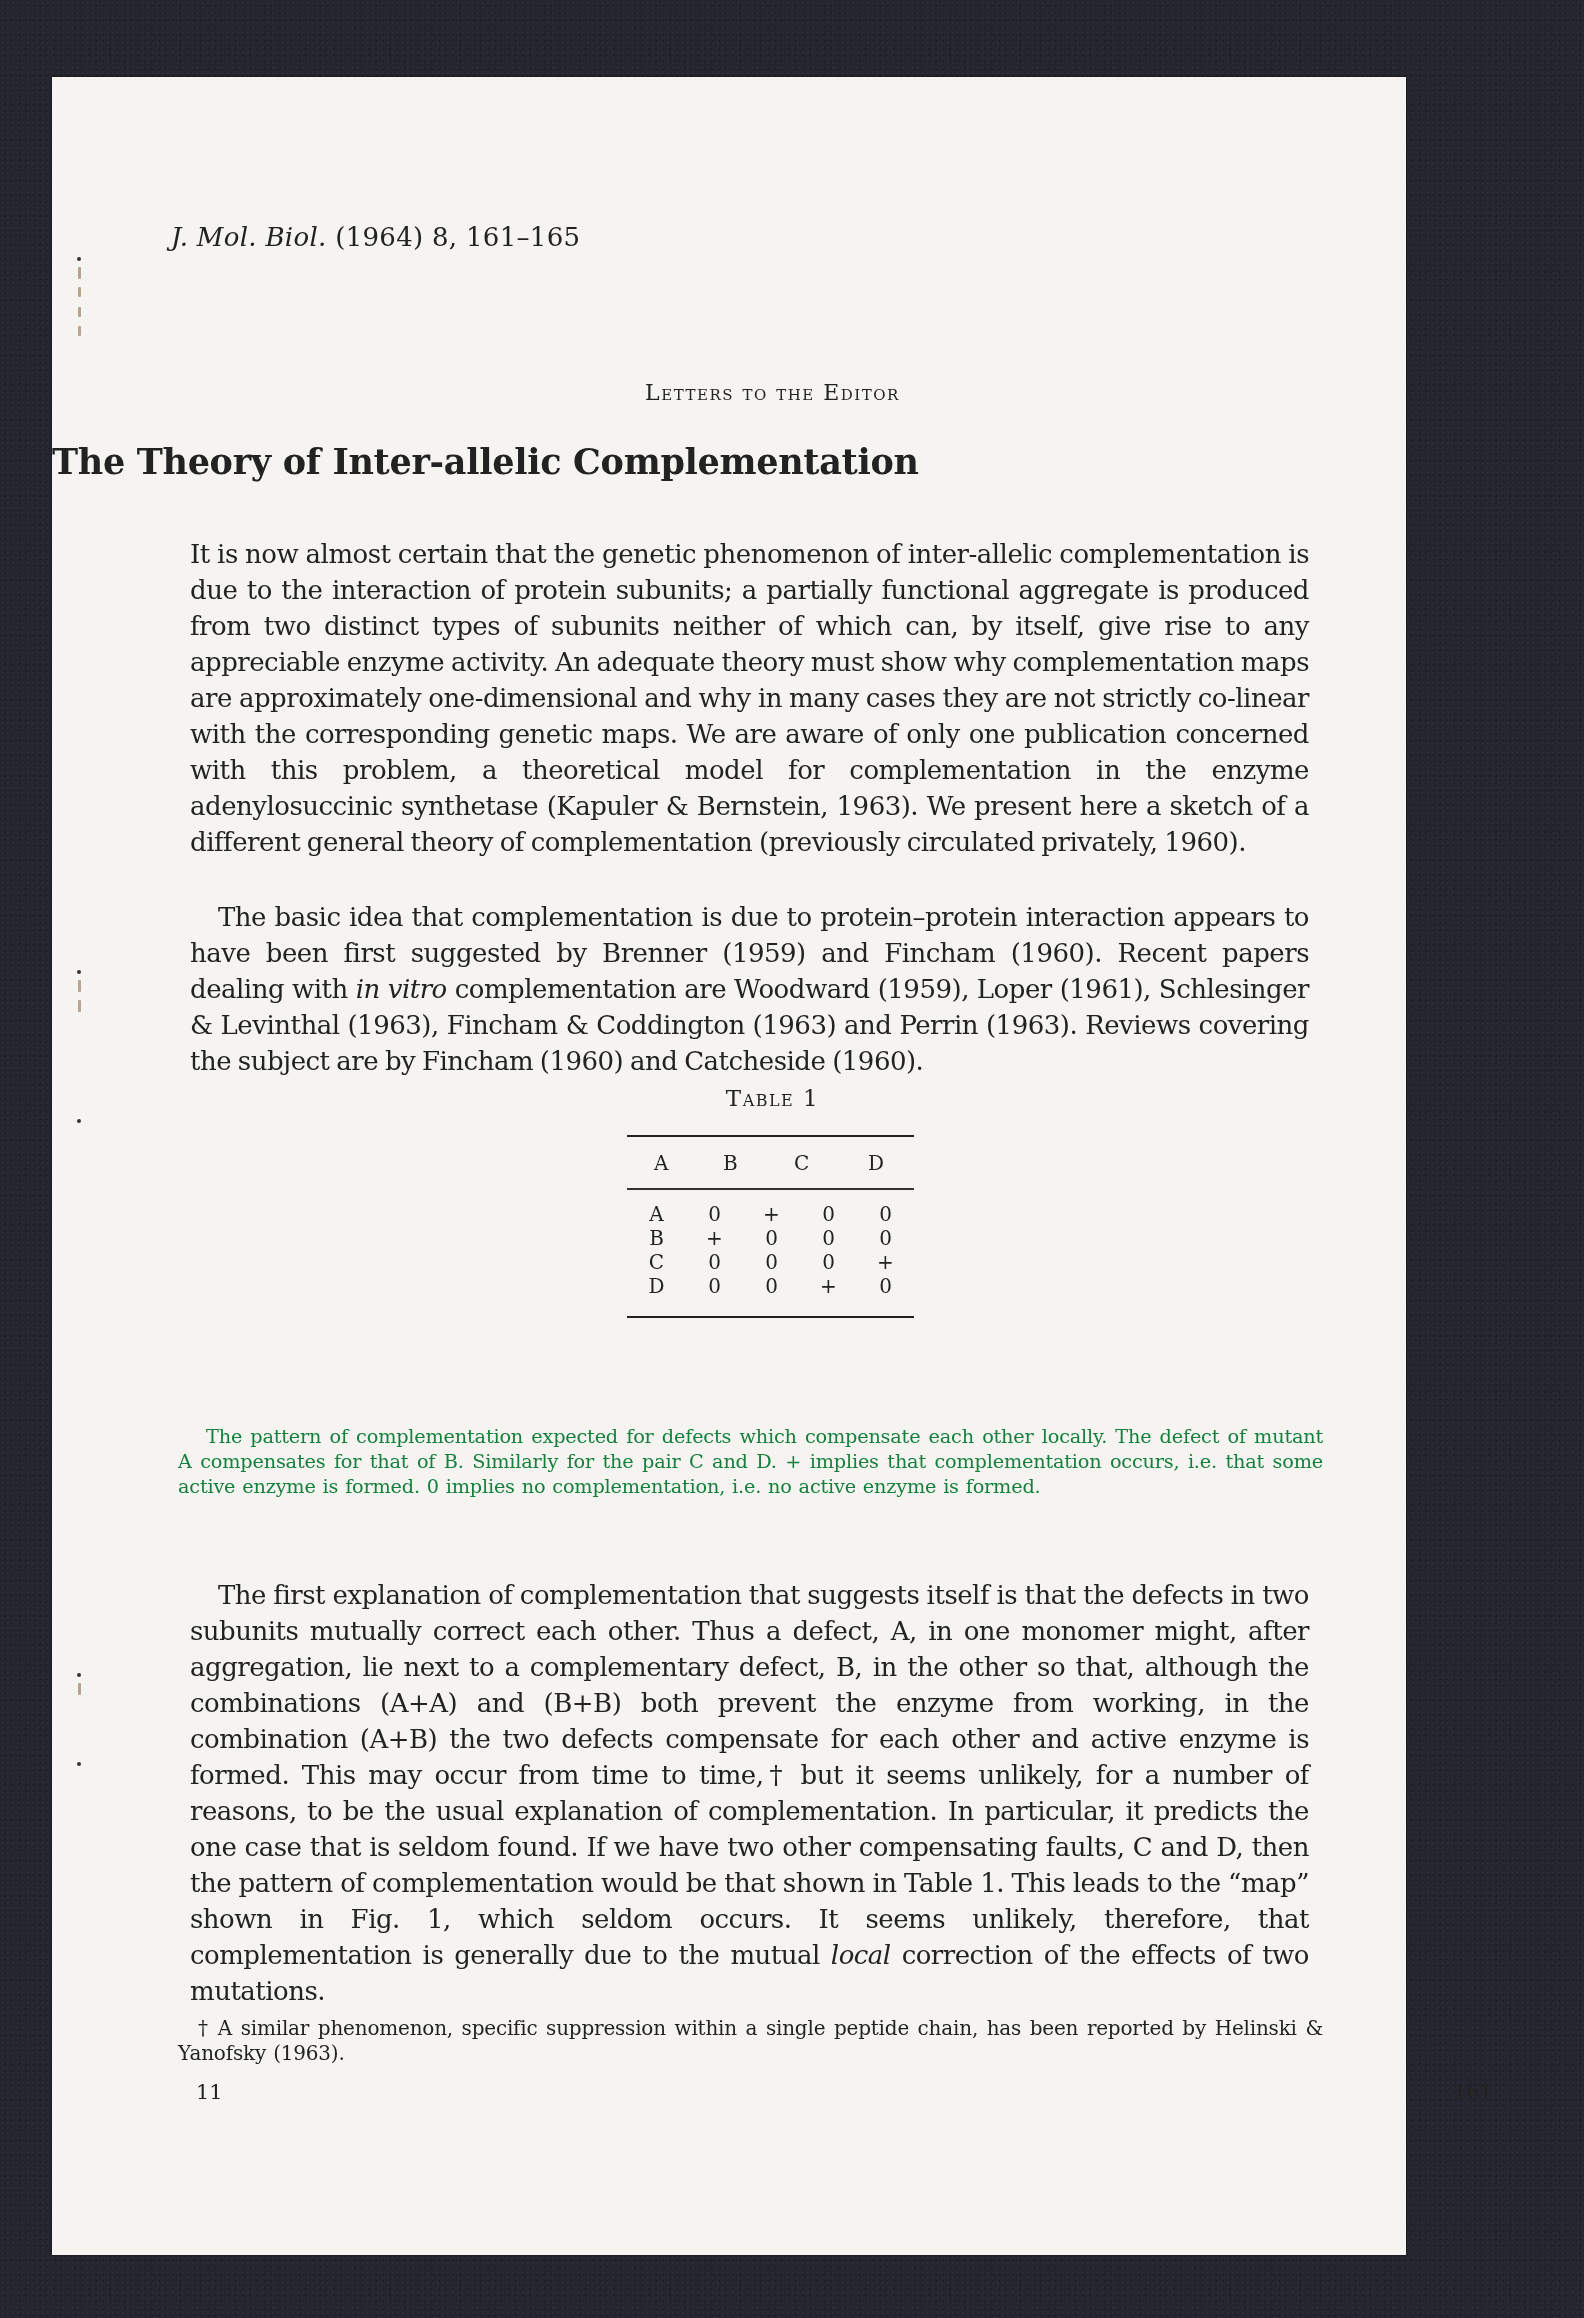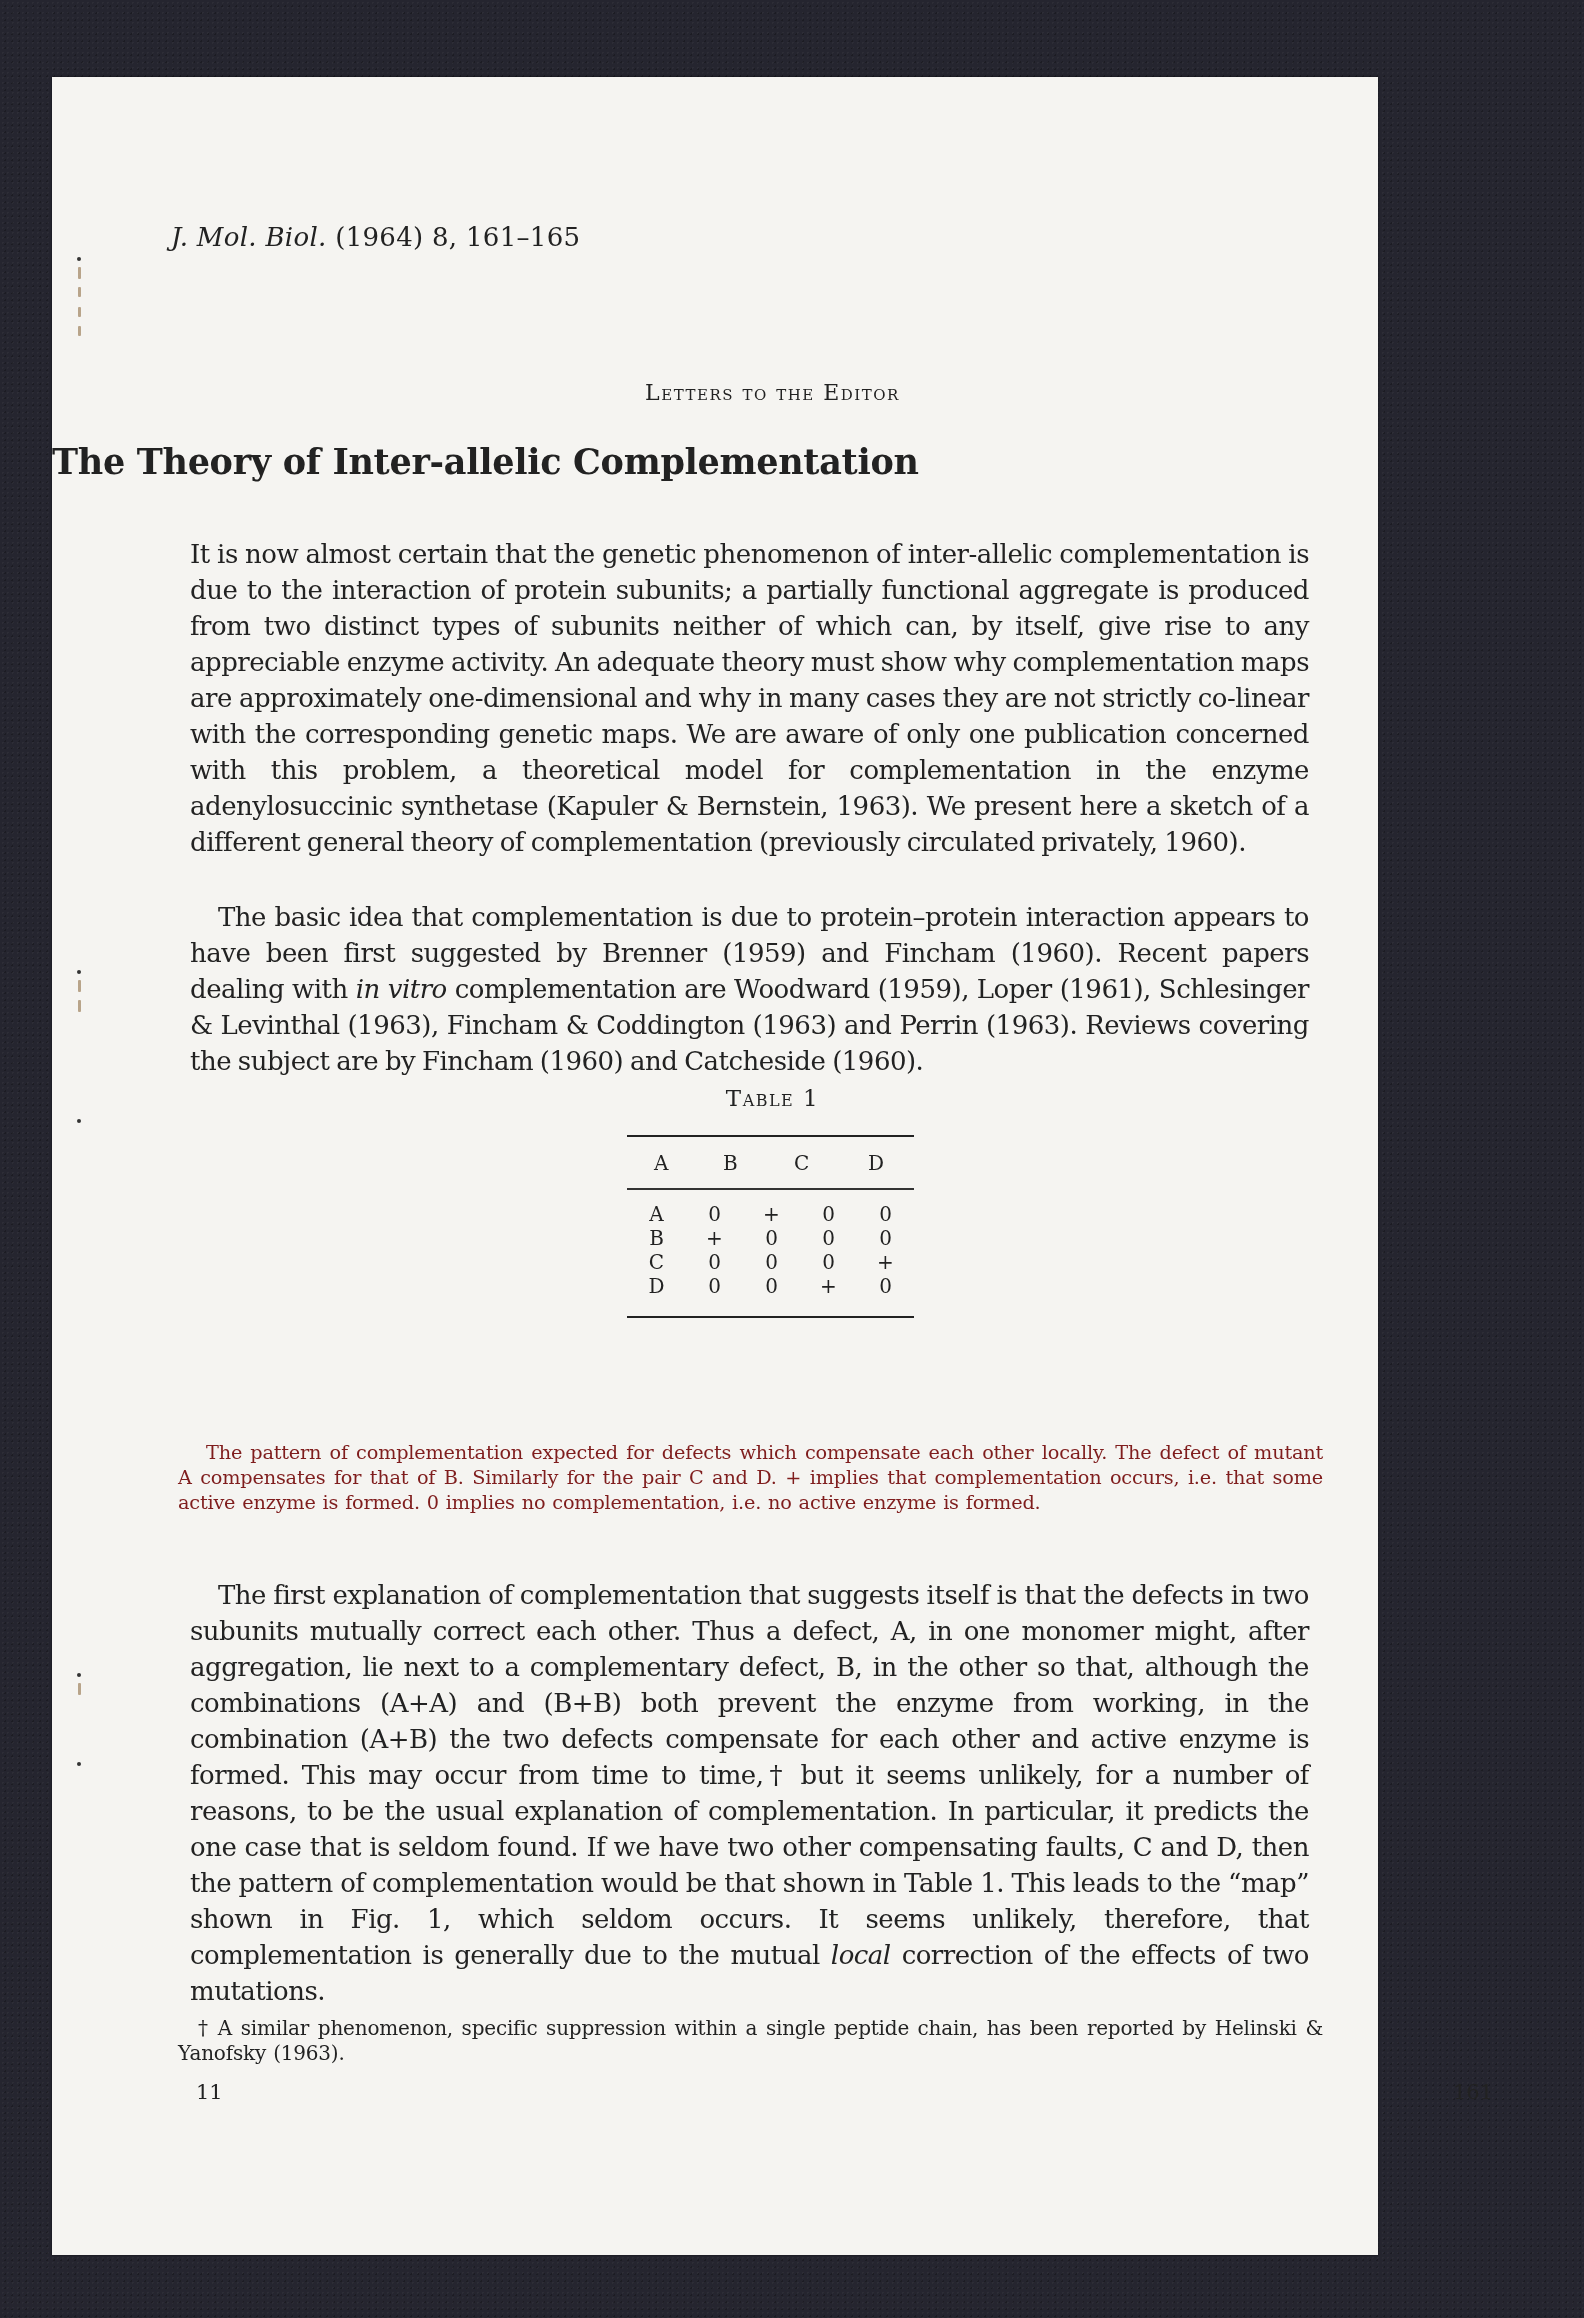--- a/index.html
+++ b/index.html
@@ -15,20 +15,21 @@
     overflow: hidden;
     font-family: "DejaVu Serif", "Liberation Serif", serif;
   }
   .page {
     position: absolute;
     left: 52px; top: 77px;
     width: 1326px; height: 2178px;
     background: #f5f4f1;
     box-shadow: 0 0 2px rgba(0,0,0,0.6);
     color: #222;
+    padding-left: 28px;
   }
   .abs { position: absolute; }
   .citation {
     left: 119px; top: 145px;
     font-size: 26px; letter-spacing: 0.3px;
     font-family: "DejaVu Serif", serif;
   }
   .citation i { font-style: italic; }
   .section {
     left: 0; width: 1441px; top: 303px;
@@ -71,22 +72,21 @@
     text-align: center; font-weight: normal; padding: 0;
     height: 24px;
   }
   table.mtx thead th { height: 51px; }
   table.mtx td.rowlab { width: 59px; text-align: center; }
   .legend {
     left: 126px; width: 1145px; top: 1347px;
     font-size: 19.3px; line-height: 25px;
     text-align: justify; letter-spacing: -0.2px;
     word-spacing: 1px;
-    color: #7f1d1d;
-    margin-top: 16px;
+    color: #15803d;
   }
   .legend p { margin: 0; text-indent: 28px; }
   .p3 { top: 1488px; }
   .footnote {
     left: 126px; width: 1145px; top: 1939px;
     font-size: 20px; line-height: 25px;
     text-align: justify; letter-spacing: -0.2px; word-spacing: 1px;
   }
   .footnote p { margin: 0; text-indent: 20px; }
   .sig { left: 144px; top: 2003px; font-size: 21px; }

